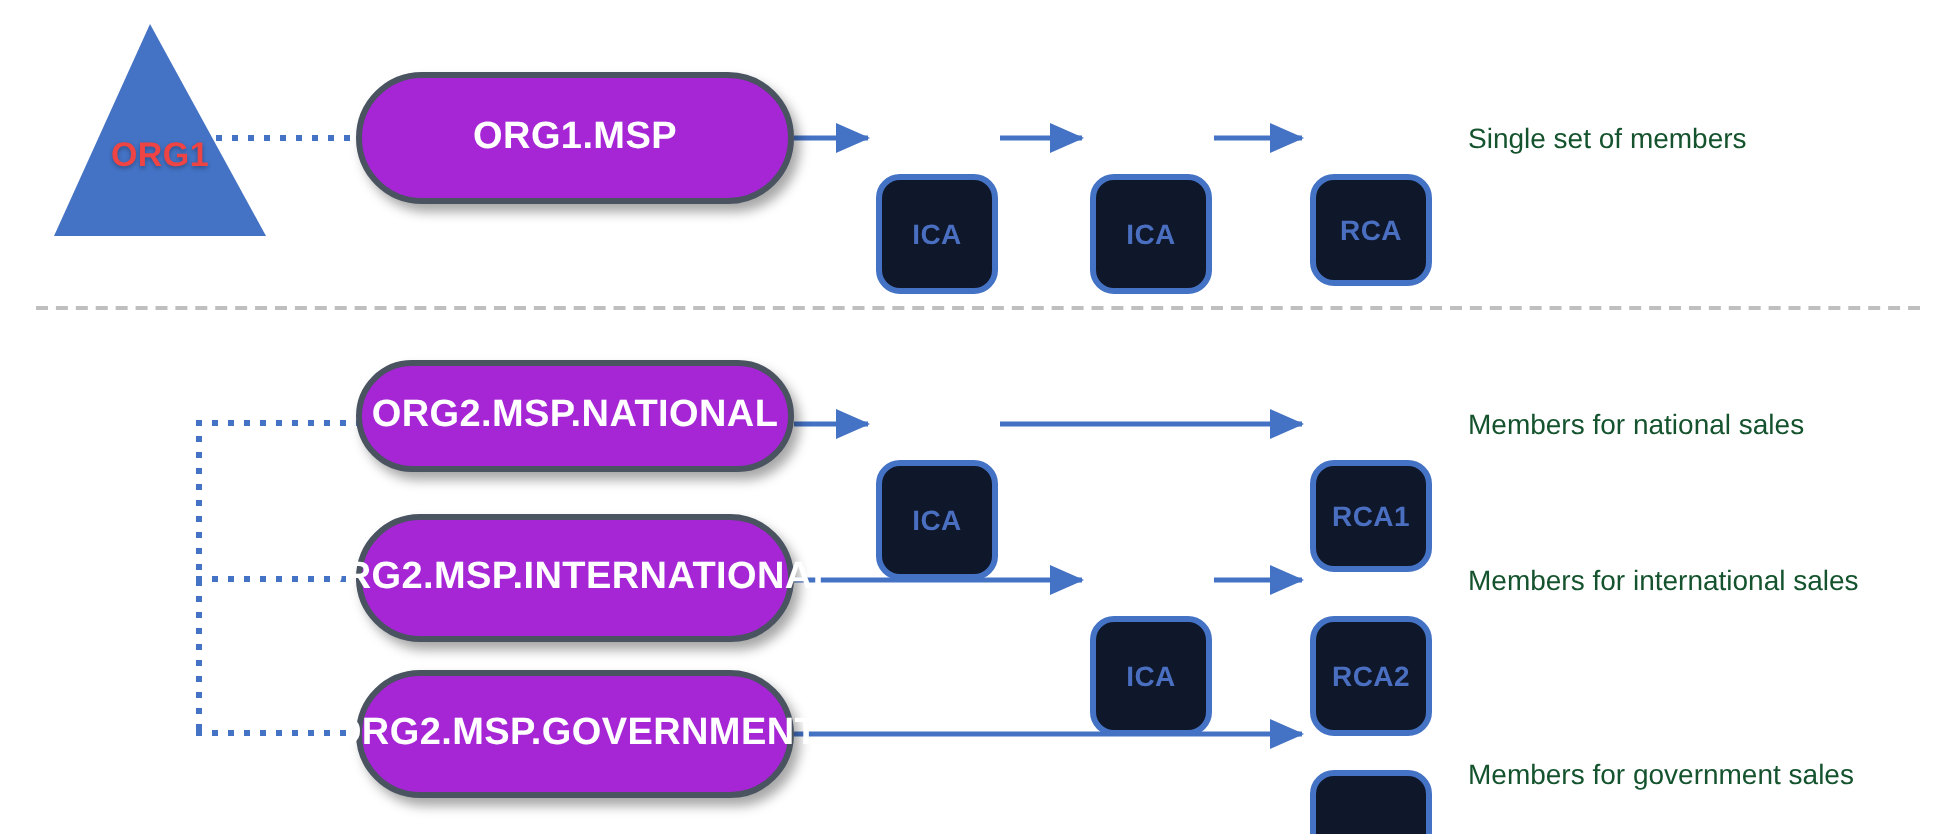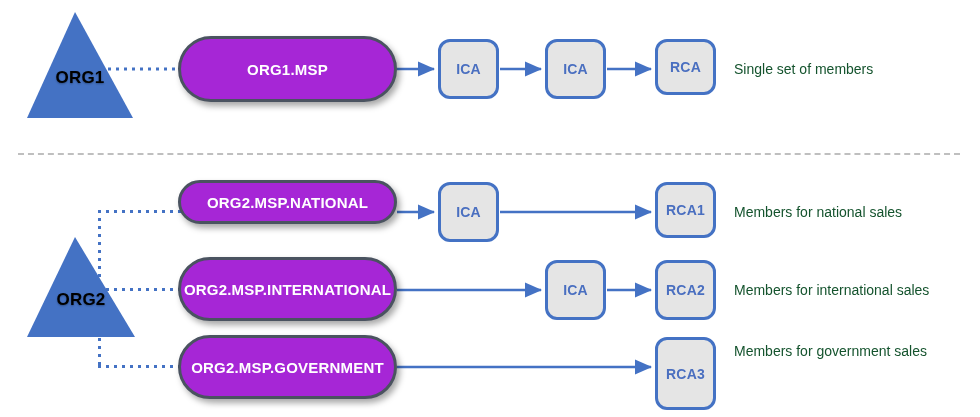--- a/index.html
+++ b/index.html
@@ -21,21 +21,21 @@
   
   .org-tri {
     position: absolute;
     display: block;
   }
   .org-tri .tri-label {
     position: absolute;
     left: 0;
     width: 100%;
     text-align: center;
-    color: #000000;
+    color: #ef4444;
     font-weight: bold;
     font-size: 17px;
     letter-spacing: 0.2px;
     text-shadow: 0 1px 2px rgba(0,0,0,0.30);
     pointer-events: none;
   }
 
   
   .msp {
     position: absolute;
@@ -44,35 +44,36 @@
     border-radius: 999px;
     box-shadow: 3px 4px 6px rgba(0,0,0,0.35);
     display: flex;
     align-items: center;
     justify-content: center;
     box-sizing: border-box;
   }
   .msp span {
     color: #ffffff;
     font-weight: bold;
-    font-size: 15px;
+    font-size: 19px;
     letter-spacing: 0.2px;
     white-space: nowrap;
   }
 
   
   .ca {
     position: absolute;
-    background: #e5e5e5;
+    background: #0f172a;
     border: 3px solid #4472C4;
     border-radius: 12px;
     display: flex;
     align-items: center;
     justify-content: center;
     box-sizing: border-box;
+    margin-top: 48px;
   }
   .ca span {
     color: #4A6FC0;
     font-weight: bold;
     font-size: 14px;
     letter-spacing: 0.2px;
   }
 
   
   .caption {
@@ -150,28 +151,22 @@
     <span>ICA</span>
   </div>
   <div class="ca" style="left:655px; top:39px; width:61px; height:56px;">
     <span>RCA</span>
   </div>
 
   <div class="caption" style="left:734px; top:62px;">Single set of members</div>
 
   <div class="divider" style="left:18px; top:153px; width:942px;"></div>
 
-  <div class="org-tri" style="left:22px; top:234px; width:118px; height:106px;">
-    <svg width="118" height="106" viewBox="0 0 118 106" xmlns="http://www.w3.org/2000/svg">
-      <polygon points="53,3 113,103 5,103" fill="#4472C4"></polygon>
-    </svg>
-    <div class="tri-label" style="top:56px;">ORG2</div>
-  </div>
 
-  <div class="msp" style="left:178px; top:180px; width:219px; height:44px;">
+  <div class="msp" style="left:178px; top:180px; width:219px; height:56px;">
     <span>ORG2.MSP.NATIONAL</span>
   </div>
   <div class="msp" style="left:178px; top:257px; width:219px; height:64px;">
     <span>ORG2.MSP.INTERNATIONAL</span>
   </div>
   <div class="msp" style="left:178px; top:335px; width:219px; height:64px;">
     <span>ORG2.MSP.GOVERNMENT</span>
   </div>
 
   <div class="ca" style="left:438px; top:182px; width:61px; height:60px;">
@@ -187,15 +182,15 @@
   <div class="ca" style="left:655px; top:260px; width:61px; height:60px;">
     <span>RCA2</span>
   </div>
 
   <div class="ca" style="left:655px; top:337px; width:61px; height:73px;">
     <span>RCA3</span>
   </div>
 
   <div class="caption" style="left:734px; top:283px;">Members for international sales</div>
   <div class="caption" style="left:734px; top:205px;">Members for national sales</div>
-  <div class="caption" style="left:734px; top:344px;">Members for government sales</div>
+  <div class="caption" style="left:734px; top:380px;">Members for government sales</div>
 
 </div>
 
 </body></html>

